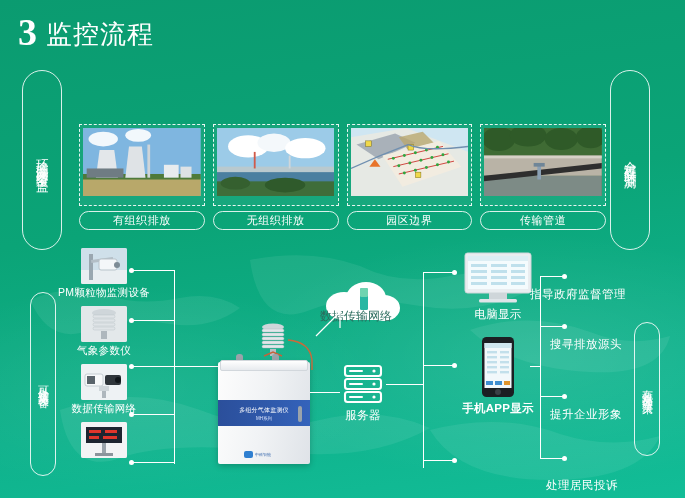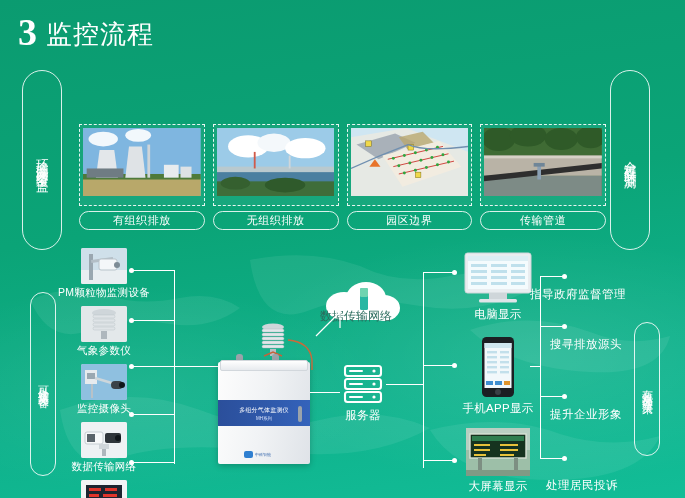--- a/index.html
+++ b/index.html
@@ -304,34 +304,20 @@
             <rect x="12" y="13" width="22" height="3" rx="1.5"></rect>
             <rect x="12" y="17" width="22" height="3" rx="1.5"></rect>
             <rect x="12" y="21" width="22" height="3" rx="1.5"></rect>
           </g>
           <rect x="20" y="25" width="6" height="8" fill="#aeb7bd"></rect>
         </svg>
       </div>
       <div class="devlabel lbl">气象参数仪</div>
     </div>
 
-    <div class="dev">
-      <div class="devimg">
-        <svg viewBox="0 0 46 36" width="46" height="36">
-          <rect width="46" height="36" fill="#8fc0e0"></rect>
-          <rect x="4" y="6" width="12" height="14" fill="#e6ebee"></rect>
-          <rect x="6" y="9" width="8" height="6" fill="#9aa8b1"></rect>
-          <path d="M14 14 L34 20" stroke="#cdd6db" stroke-width="2.4"></path>
-          <rect x="30" y="17" width="12" height="8" rx="4" fill="#3b4248"></rect>
-          <circle cx="41" cy="21" r="3" fill="#10161a"></circle>
-          <rect x="10" y="20" width="2" height="14" fill="#b8c2c8"></rect>
-        </svg>
-      </div>
-      <div class="devlabel lbl">监控摄像头</div>
-    </div>
 
     <div class="dev">
       <div class="devimg">
         <svg viewBox="0 0 46 36" width="46" height="36">
           <rect width="46" height="36" fill="#eef2f4"></rect>
           <rect x="4" y="10" width="18" height="12" rx="2" fill="#f7f9fa" stroke="#c6ced3"></rect>
           <rect x="6" y="12" width="8" height="8" fill="#5a646b"></rect>
           <rect x="24" y="11" width="16" height="10" rx="2" fill="#2f363b"></rect>
           <circle cx="37" cy="16" r="3" fill="#10161a"></circle>
           <rect x="18" y="22" width="10" height="5" fill="#cfd6da"></rect>
@@ -488,21 +474,21 @@
           <rect x="8" y="30" width="16" height="3"></rect>
             <rect x="28" y="30" width="16" height="3"></rect>
             <rect x="48" y="30" width="14" height="3"></rect>
         </g>
         <rect x="26" y="41" width="18" height="6" fill="#cfd6da"></rect>
         <rect x="16" y="47" width="38" height="3.5" rx="1.5" fill="#dfe5e9"></rect>
       </svg>
       <div class="lbl big" style="margin-top:3px;">电脑显示</div>
     </div>
 
-    <div class="rdev" style="margin-top:14px;">
+    <div class="rdev" style="margin-top:14px;font-weight:bold;">
       <svg viewBox="0 0 34 62" width="34" height="62">
         <rect x="1" y="1" width="32" height="60" rx="4.5" fill="#1b1f23"></rect>
         <rect x="3.5" y="7" width="27" height="45" fill="#f2f8fb"></rect>
         <rect x="3.5" y="7" width="27" height="5" fill="#cfe6ef"></rect>
         <g fill="#c2dfeb">
           <rect x="6" y="15" width="10" height="2.4"></rect>
             <rect x="19" y="15" width="9" height="2.4"></rect>
           <rect x="6" y="20" width="10" height="2.4"></rect>
             <rect x="19" y="20" width="9" height="2.4"></rect>
           <rect x="6" y="25" width="10" height="2.4"></rect>
@@ -515,40 +501,20 @@
         <g>
             <rect x="5" y="45" width="7" height="4" fill="#3f8ed0"></rect>
             <rect x="14" y="45" width="7" height="4" fill="#3f8ed0"></rect>
             <rect x="23" y="45" width="6" height="4" fill="#e0952e"></rect>
           </g>
         <circle cx="17" cy="56" r="3" fill="#3a4046"></circle>
       </svg>
       <div class="lbl big" style="margin-top:3px;">手机APP显示</div>
     </div>
 
-    <div class="rdev" style="margin-top:12px;">
-      <svg viewBox="0 0 64 48" width="64" height="48">
-        <rect width="64" height="48" fill="#9dbfa8"></rect>
-        <rect width="64" height="22" fill="#b9cfc2"></rect>
-        <rect x="4" y="6" width="56" height="24" fill="#16331f" stroke="#d8e2d5" stroke-width="1.4"></rect>
-        <rect x="6" y="8" width="52" height="5" fill="#2e7d4f"></rect>
-        <g fill="#e8c23a">
-          <rect x="8" y="16" width="16" height="2"></rect>
-            <rect x="34" y="16" width="18" height="2"></rect>
-          <rect x="8" y="21" width="16" height="2"></rect>
-            <rect x="34" y="21" width="18" height="2"></rect>
-          <rect x="8" y="26" width="12" height="2"></rect>
-            <rect x="34" y="26" width="14" height="2"></rect>
-        </g>
-        <rect x="12" y="30" width="4" height="16" fill="#7d8f82"></rect>
-        <rect x="48" y="30" width="4" height="16" fill="#7d8f82"></rect>
-        <rect y="42" width="64" height="6" fill="#7f9a85"></rect>
-      </svg>
-      <div class="lbl big" style="margin-top:3px;">大屏幕显示</div>
-    </div>
   </div>
 
   <div>
     <div class="ln" style="left:540px;top:276px;width:1.4px;height:182px;"></div>
     <div class="ln" style="left:530px;top:366px;width:11px;height:1.4px;"></div>
 
     <div class="ln" style="left:540px;top:276px;width:24px;height:1.4px;"></div>
     <div class="dot" style="left:562px;top:274px;"></div>
     <div class="ln" style="left:540px;top:326px;width:24px;height:1.4px;"></div>
     <div class="dot" style="left:562px;top:324px;"></div>

